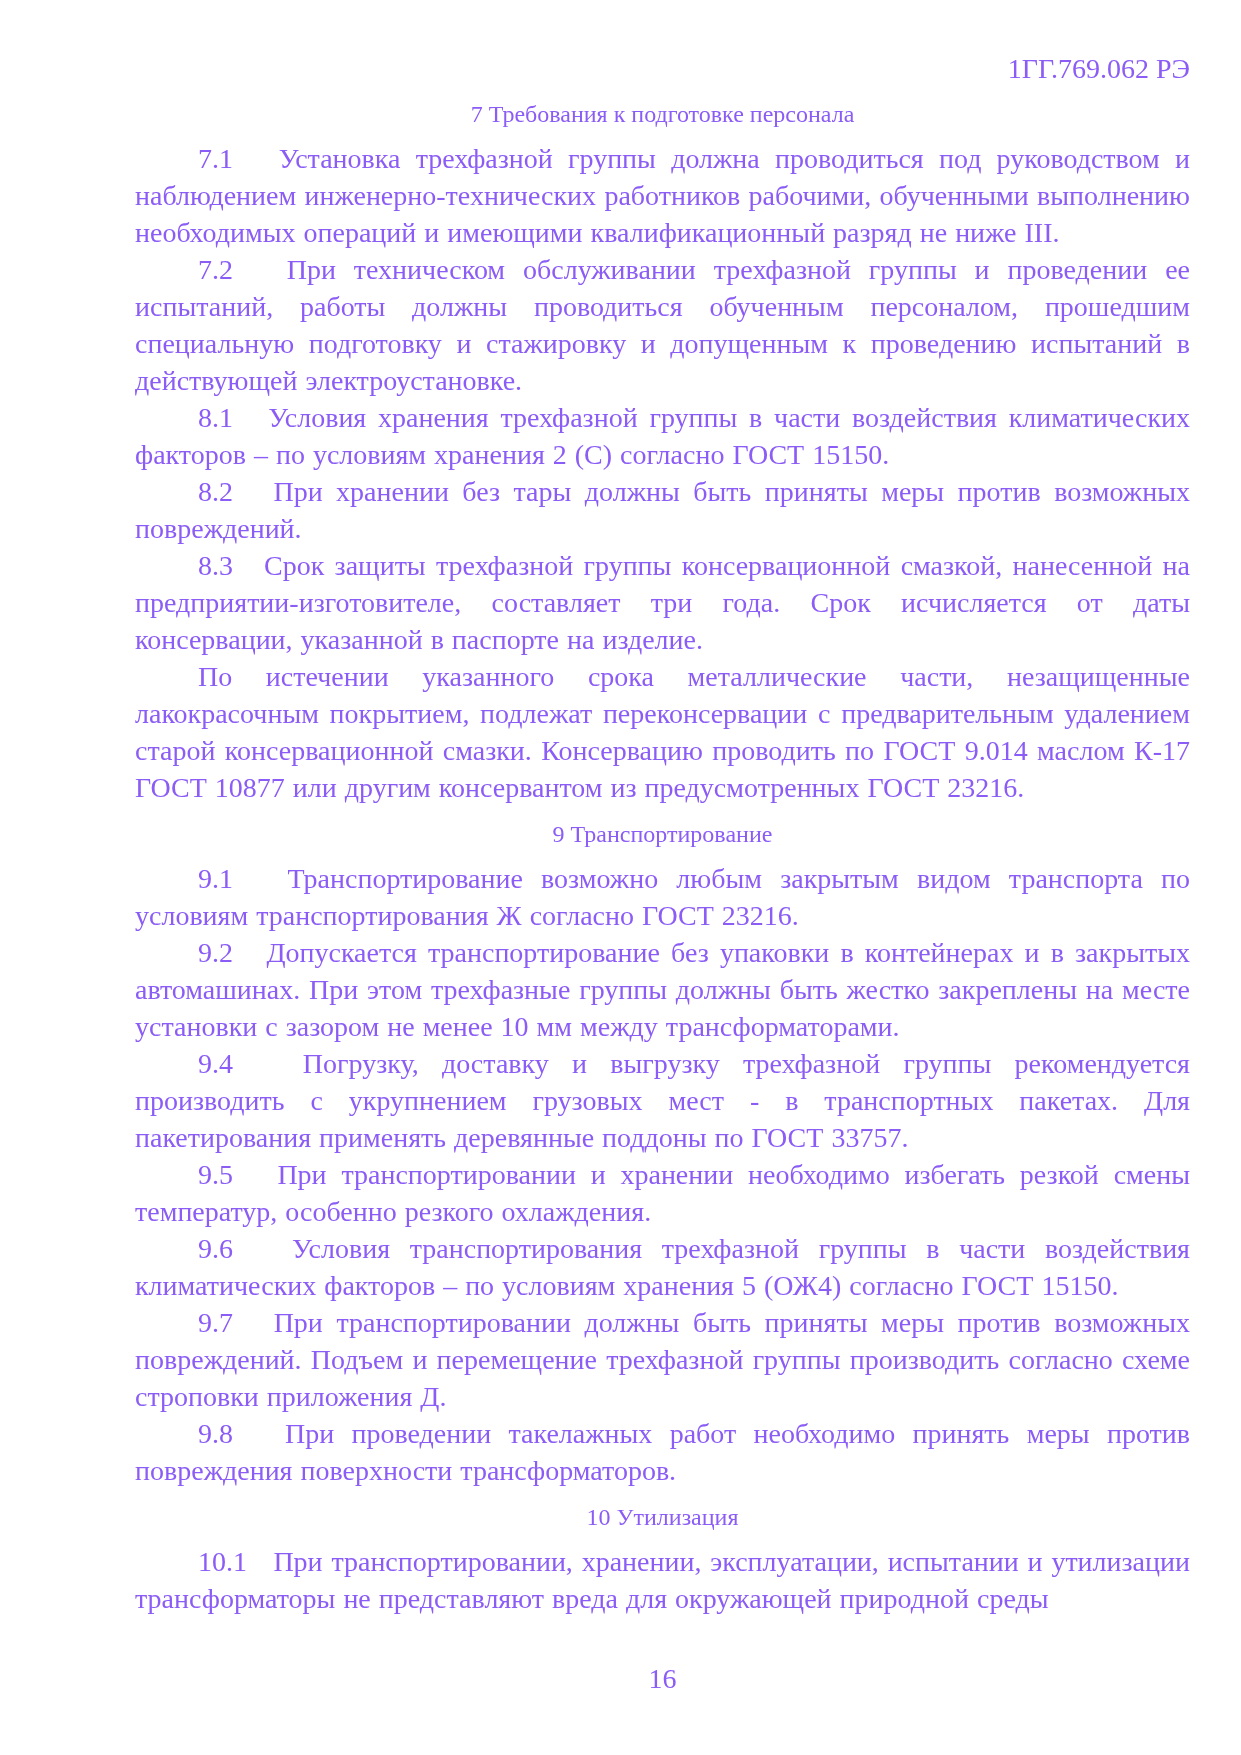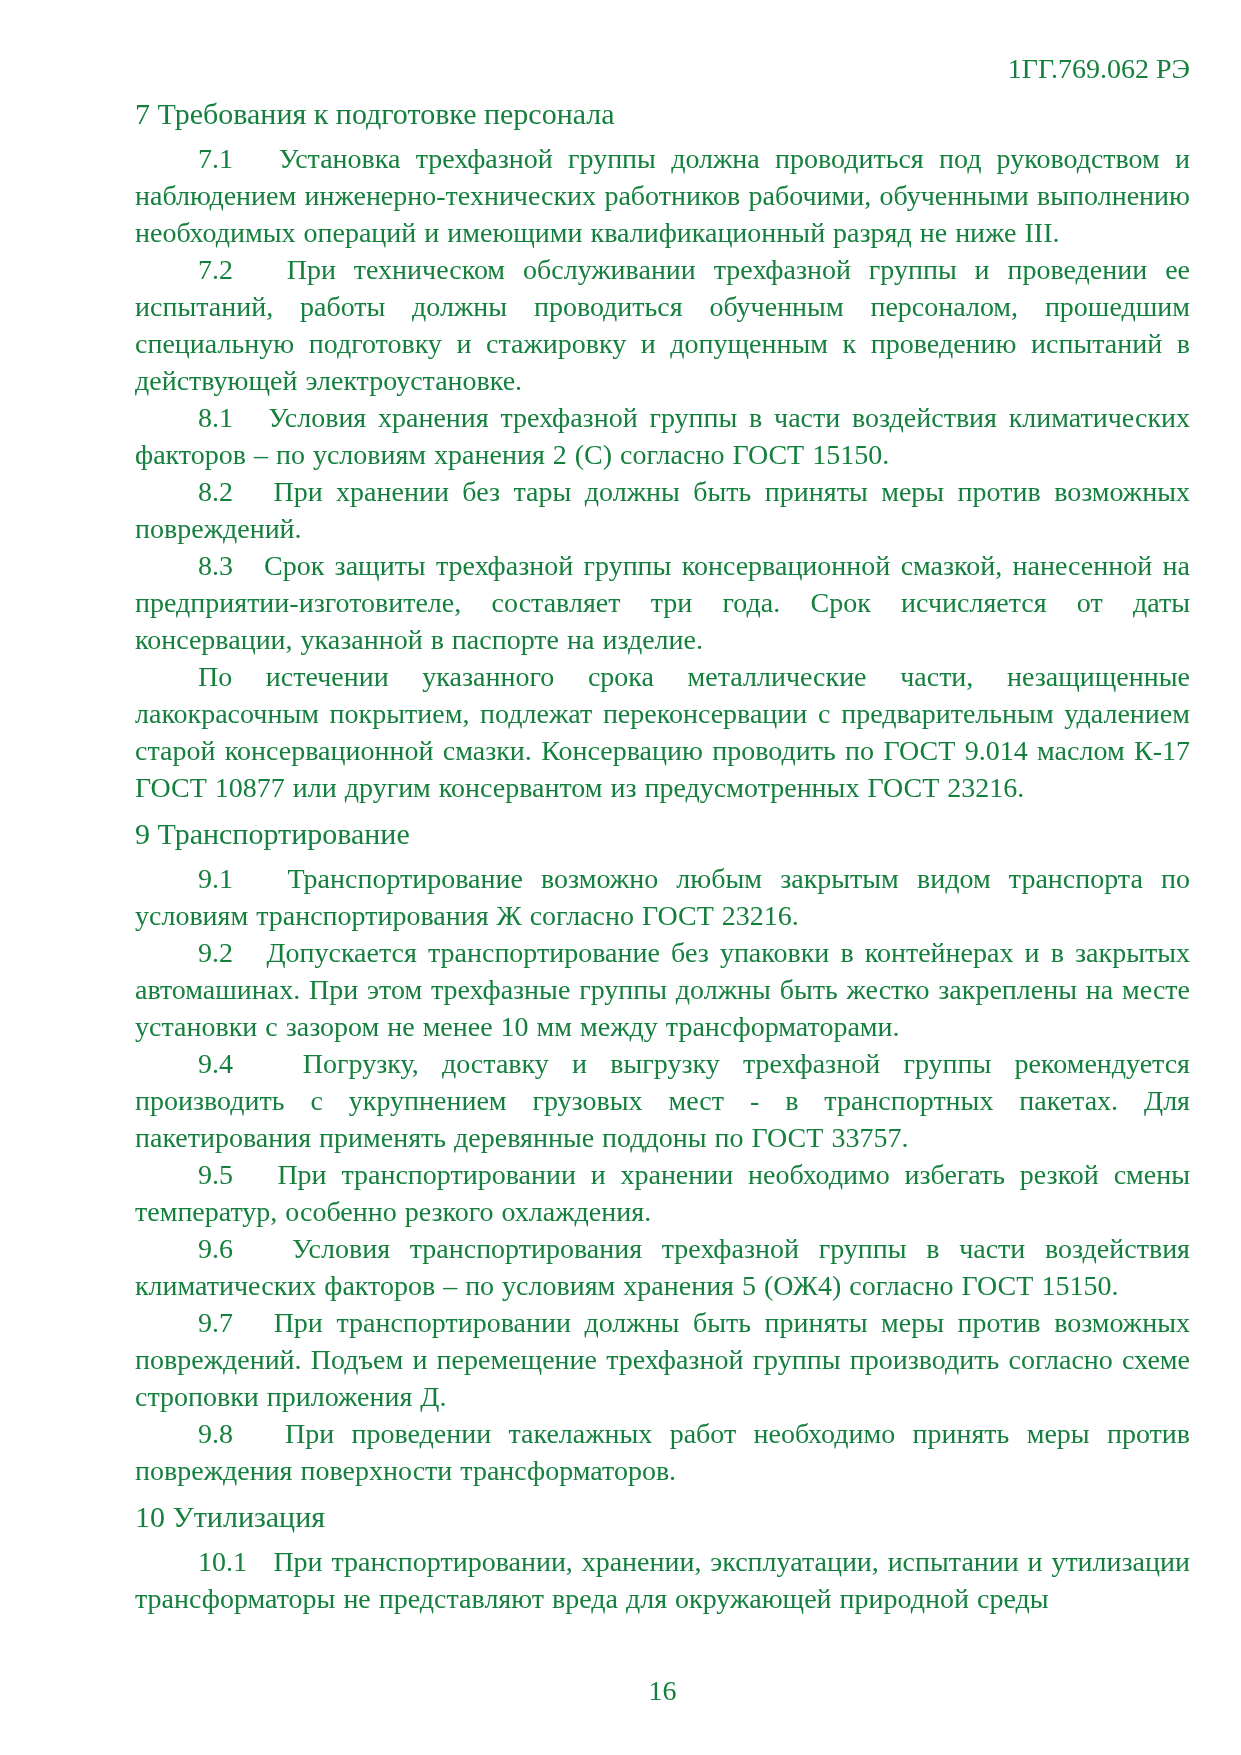--- a/index.html
+++ b/index.html
@@ -6,50 +6,51 @@
     margin: 0;
     padding: 0;
     background: #ffffff;
   }
   .page {
     position: relative;
     width: 1241px;
     height: 1755px;
     box-sizing: border-box;
     background: #ffffff;
-    color: #15803d;
+    color: #8b5cf6;
     font-family: "Liberation Serif", "DejaVu Serif", serif;
     padding: 52px 51px 0 135px;
     overflow: hidden;
   }
   .doc-code {
     text-align: right;
     font-size: 28px;
     line-height: 34px;
     margin: 0 0 8px 0;
   }
   .section-heading {
-    font-size: 30px;
+    font-size: 24px;
     font-weight: 400;
     line-height: 40px;
+    text-align: center;
     margin: 8px 0 6px 0;
   }
   .body-par {
     font-size: 28px;
     line-height: 37px;
     text-align: justify;
     text-indent: 63px;
     margin: 0;
     word-spacing: 1px;
   }
   .page-number {
     position: absolute;
     left: 135px;
     right: 51px;
-    bottom: 48px;
+    bottom: 60px;
     text-align: center;
     font-size: 28px;
     line-height: 32px;
   }
 </style>
 </head>
 <body>
 
 <div class="page">
 

